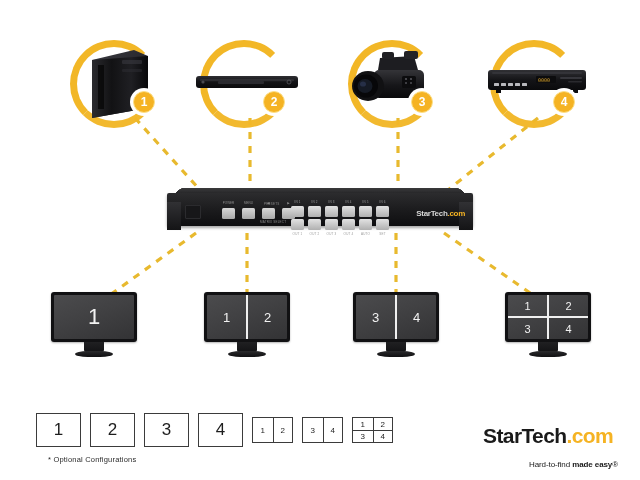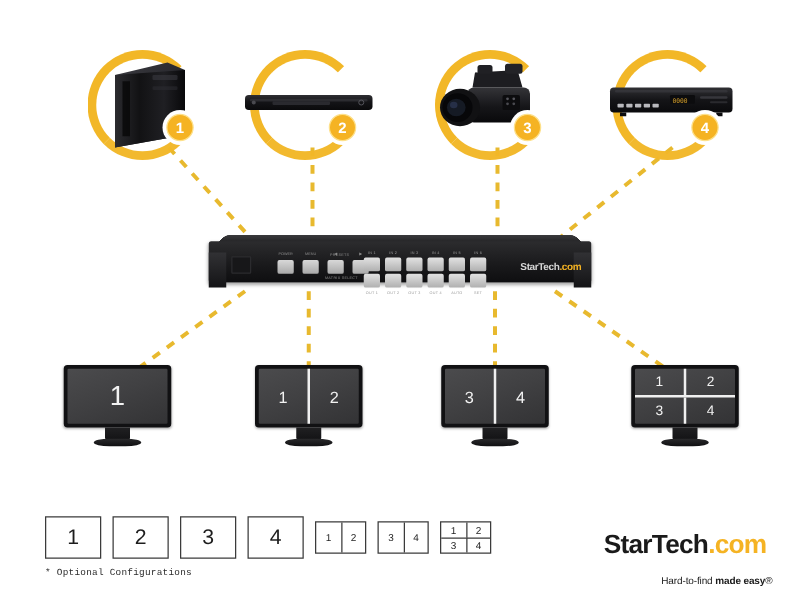--- a/index.html
+++ b/index.html
@@ -187,22 +187,22 @@
   .cfg-small.s4 { grid-template-columns: 1fr 1fr; grid-template-rows: 1fr 1fr; }
   .cfg-small span {
     display: flex; align-items: center; justify-content: center;
   }
   .cfg-small.s2 span + span { border-left: 1.2px solid #3b3b3b; }
   .cfg-small.s4 span:nth-child(2) { border-left: 1.2px solid #3b3b3b; }
   .cfg-small.s4 span:nth-child(3) { border-top: 1.2px solid #3b3b3b; }
   .cfg-small.s4 span:nth-child(4) { border-top: 1.2px solid #3b3b3b; border-left: 1.2px solid #3b3b3b; }
 
   #footnote {
-    position: absolute; left: 36px; top: 455px;
-    font-size: 7.5px; color: #2b2b2b; letter-spacing: .2px; font-family: Liberation Mono, monospace;
+    position: absolute; left: 48px; top: 455px;
+    font-size: 7.5px; color: #2b2b2b; letter-spacing: .2px;
   }
 
   
   #brand-logo { position: absolute; left: 483px; top: 425px; width: 135px; }
   #brand-name {
     font-size: 21px; font-weight: bold; color: #1a1a1a;
     letter-spacing: -0.6px; line-height: 1;
     font-family: "Liberation Sans", sans-serif;
   }
   #brand-name .dot { color: #f5b323; }

